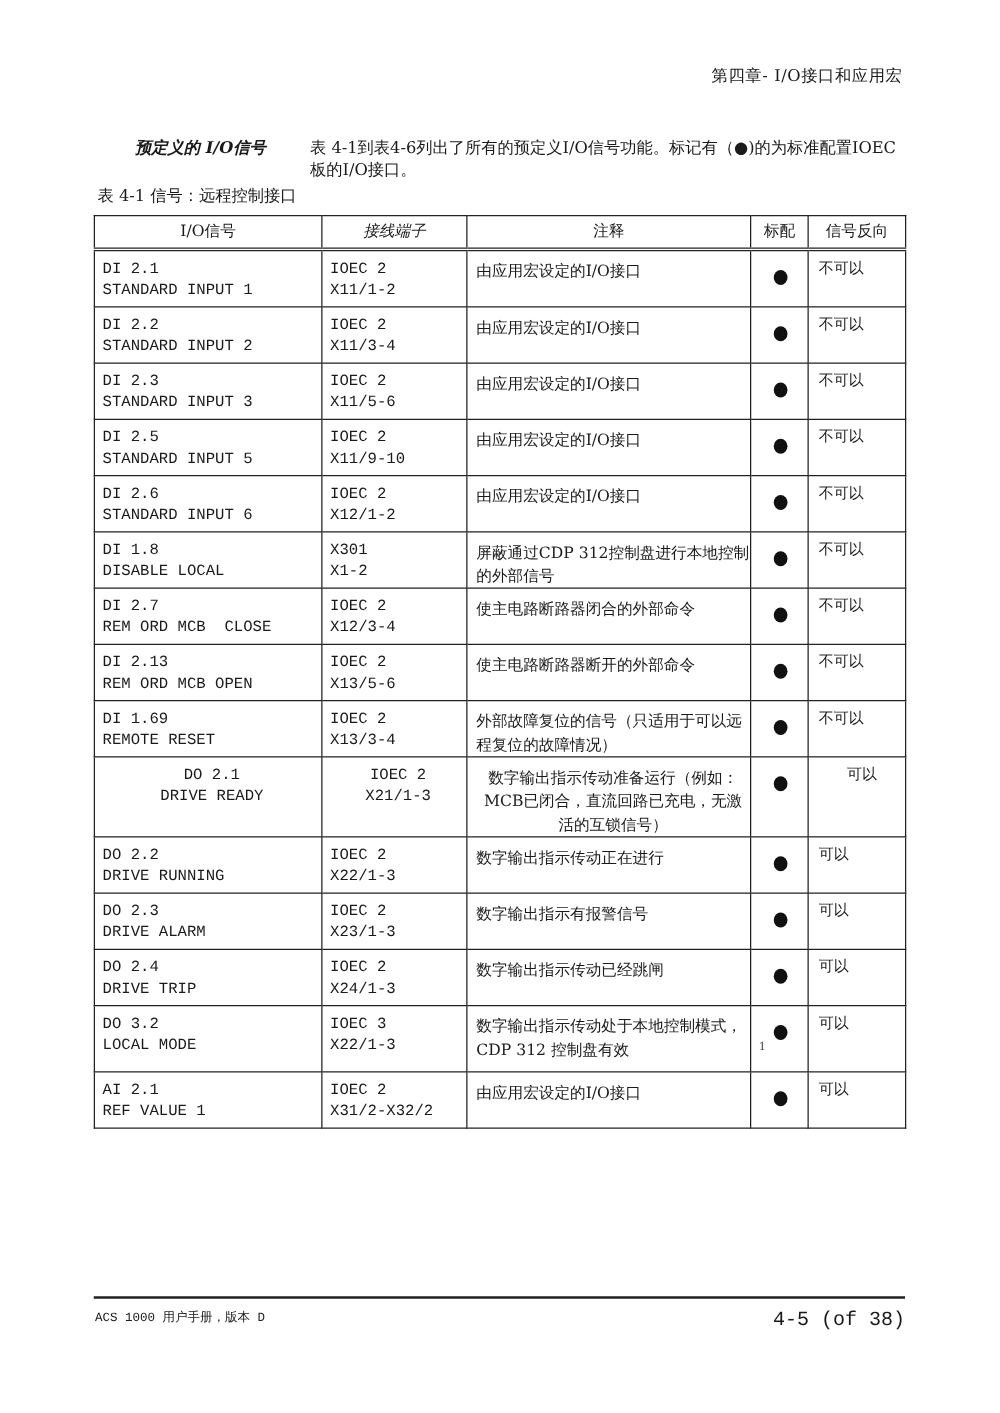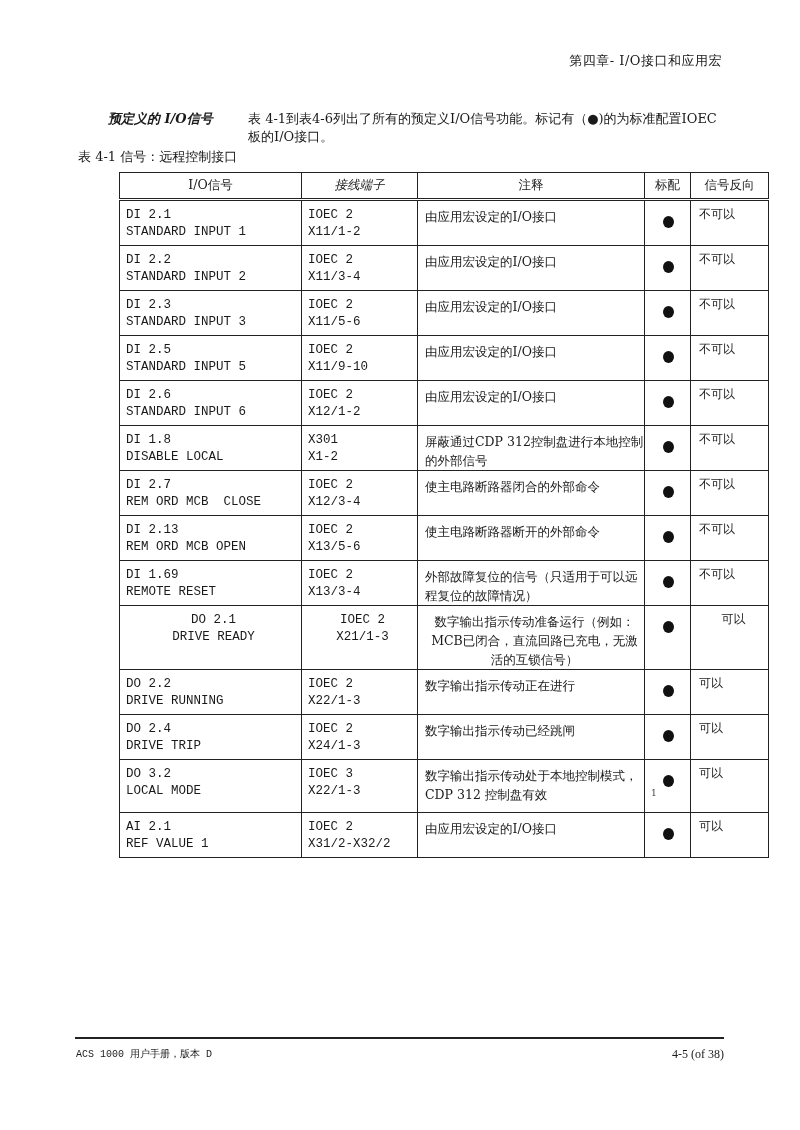--- a/index.html
+++ b/index.html
@@ -3,35 +3,35 @@
 <meta charset="utf-8">
 <style>
   html, body { margin: 0; padding: 0; background: #ffffff; }
   body { width: 800px; height: 1130px; position: relative; overflow: hidden;
          font-family: "DejaVu Serif", "Liberation Serif", serif; color: #1a1a1a; }
   .chapter-header { position: absolute; top: 52px; right: 78px; font-size: 13px; letter-spacing: 0.5px; }
   .intro { position: absolute; top: 110px; left: 108px; width: 620px; font-size: 13px; line-height: 18px; }
   .intro .lead { position: absolute; left: 0; top: 0; font-weight: bold; font-style: italic; width: 140px; }
   .intro .body { margin-left: 140px; }
   .caption { position: absolute; top: 148px; left: 78px; font-size: 13px; }
-  table.io { position: absolute; top: 172px; left: 75px; border-collapse: collapse; width: 650px; font-size: 12.5px; margin-left: 44px; }
+  table.io { position: absolute; top: 172px; left: 75px; border-collapse: collapse; width: 650px; font-size: 12.5px; }
   table.io th, table.io td { border: 1.3px solid #222; vertical-align: top; padding: 0; }
   table.io th { height: 25px; font-weight: normal; text-align: center; vertical-align: middle; font-size: 12.5px; border-bottom: 3px double #222; }
   table.io td { height: 44px; }
   table.io tr.tall td { height: 62px; text-align: center; }
   table.io tr.mid td { height: 52px; }
   .mono { font-family: "Liberation Mono", "DejaVu Sans Mono", monospace; font-size: 12.5px; line-height: 17px; padding: 6px 0 0 6px; }
   .note { padding: 6px 0 0 7px; line-height: 19px; font-size: 12.5px; }
   .std { position: relative; }
   .dot { position: absolute; left: 18px; top: 15px; width: 11px; height: 12px; border-radius: 50%; background: #111; }
   .foot-sup { position: absolute; left: 6px; top: 28px; font-size: 9px; color: #444; }
   .inv { padding: 5px 0 0 8px; font-size: 12px; }
   .footer-rule { position: absolute; top: 1037px; left: 75px; width: 649px; height: 2px; background: #222; }
   .footer-left { position: absolute; top: 1047px; left: 76px; font-family: Liberation Mono, monospace; font-size: 10px; }
-  .footer-right { position: absolute; top: 1047px; right: 76px; font-family: Liberation Serif, serif; font-size: 12px; }
+  .footer-right { position: absolute; top: 1047px; right: 76px; font-family: Liberation Mono, monospace; font-size: 16px; }
   .w1 { width: 181px; } .w2 { width: 115px; font-style: italic; } .w3 { width: 226px; } .w4 { width: 45px; } .w5 { width: 77px; }
 </style>
 </head>
 <body>
 
 <div class="chapter-header">第四章- I/O接口和应用宏</div>
 
 <div class="intro">
   <div class="lead">预定义的 I/O信号</div>
   <div class="body">表 4-1到表4-6列出了所有的预定义I/O信号功能。标记有（●)的为标准配置IOEC板的I/O接口。</div>
@@ -310,20 +310,44 @@
           <span class="dot"></span>
           <span class="foot-sup"></span>
         </td>
         <td>
           <div class="inv">可以</div>
         </td>
       </tr>
       <tr>
         <td>
           <div class="mono">
+            <div>DO 2.3</div>
+            <div style="white-space:pre">DRIVE ALARM</div>
+          </div>
+        </td>
+        <td>
+          <div class="mono">
+            <div>IOEC 2</div>
+            <div>X23/1-3</div>
+          </div>
+        </td>
+        <td>
+          <div class="note">数字输出指示有报警信号</div>
+        </td>
+        <td class="std">
+          <span class="dot"></span>
+          <span class="foot-sup"></span>
+        </td>
+        <td>
+          <div class="inv">可以</div>
+        </td>
+      </tr>
+      <tr>
+        <td>
+          <div class="mono">
             <div>DO 2.4</div>
             <div style="white-space:pre">DRIVE TRIP</div>
           </div>
         </td>
         <td>
           <div class="mono">
             <div>IOEC 2</div>
             <div>X24/1-3</div>
           </div>
         </td>

